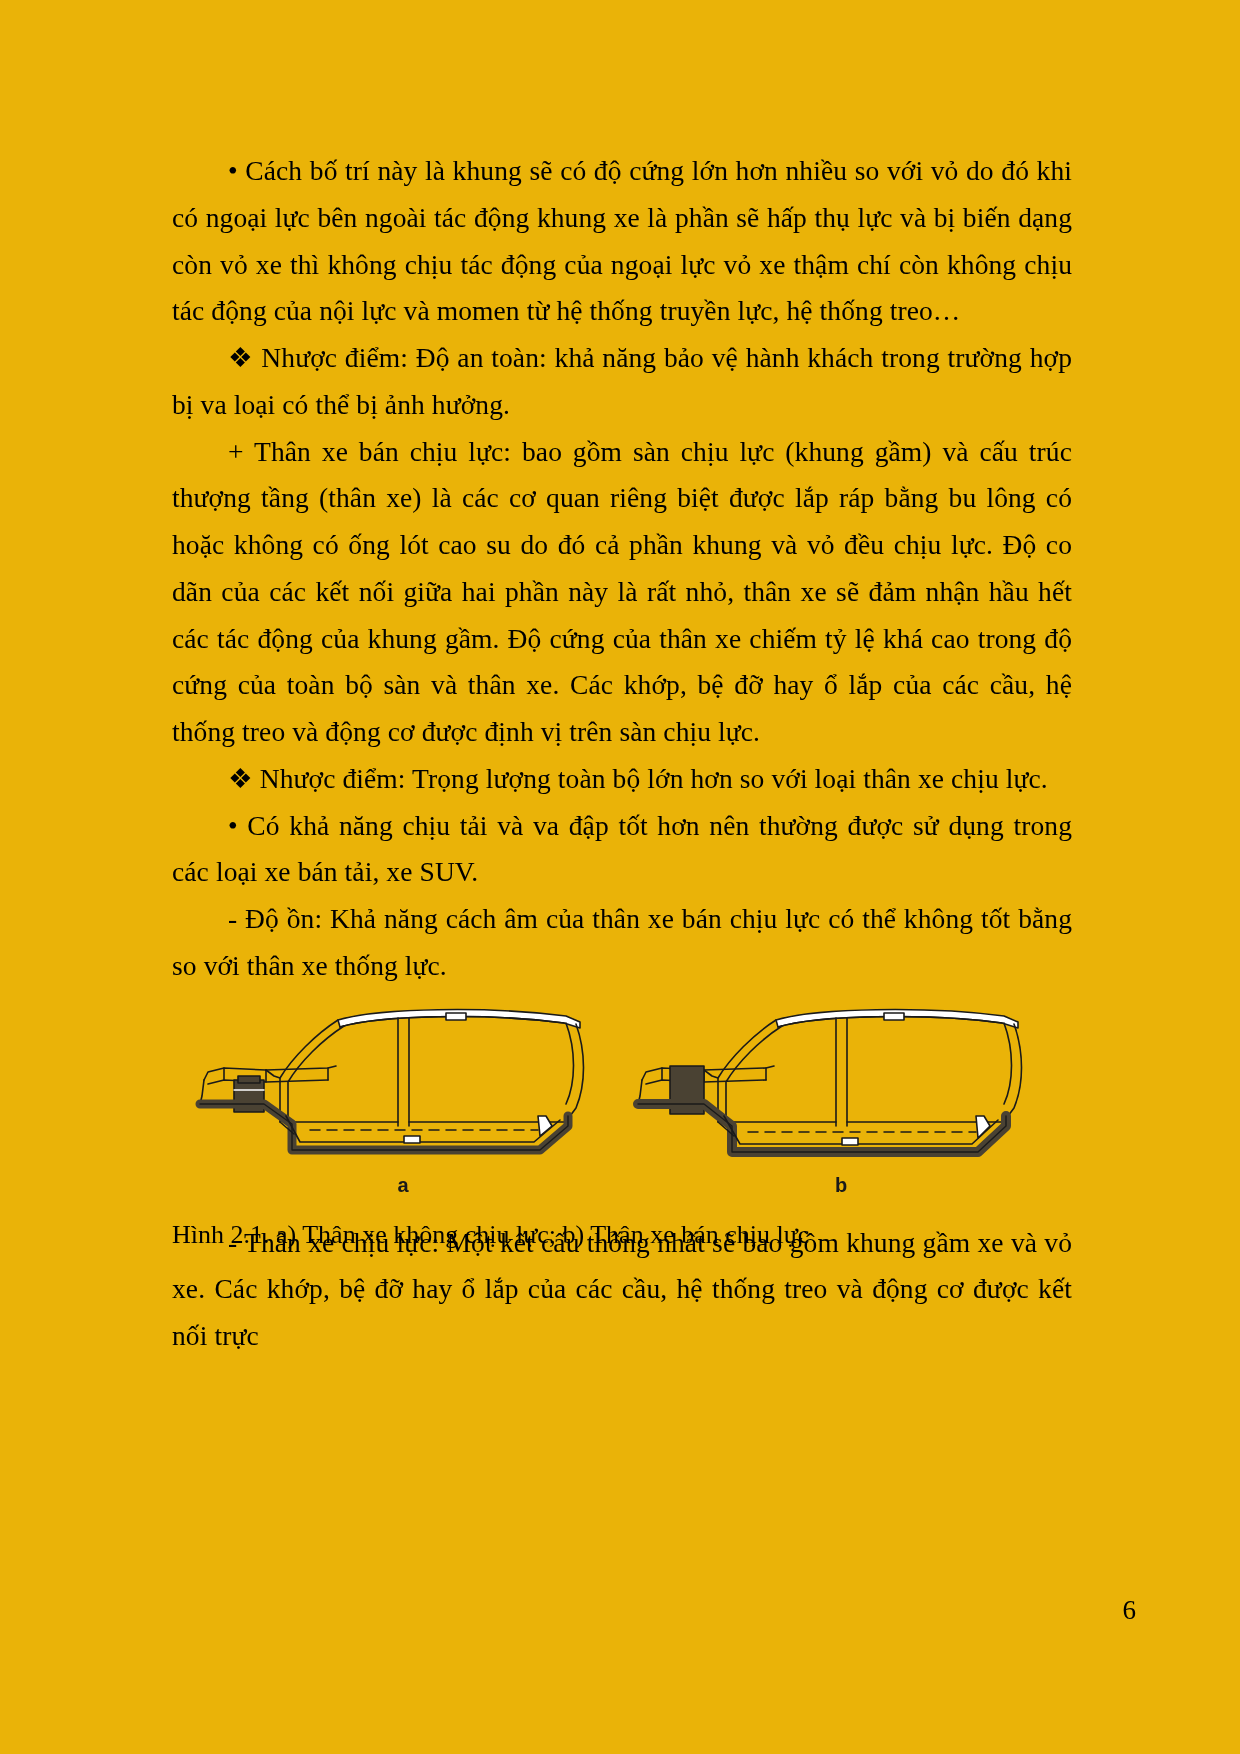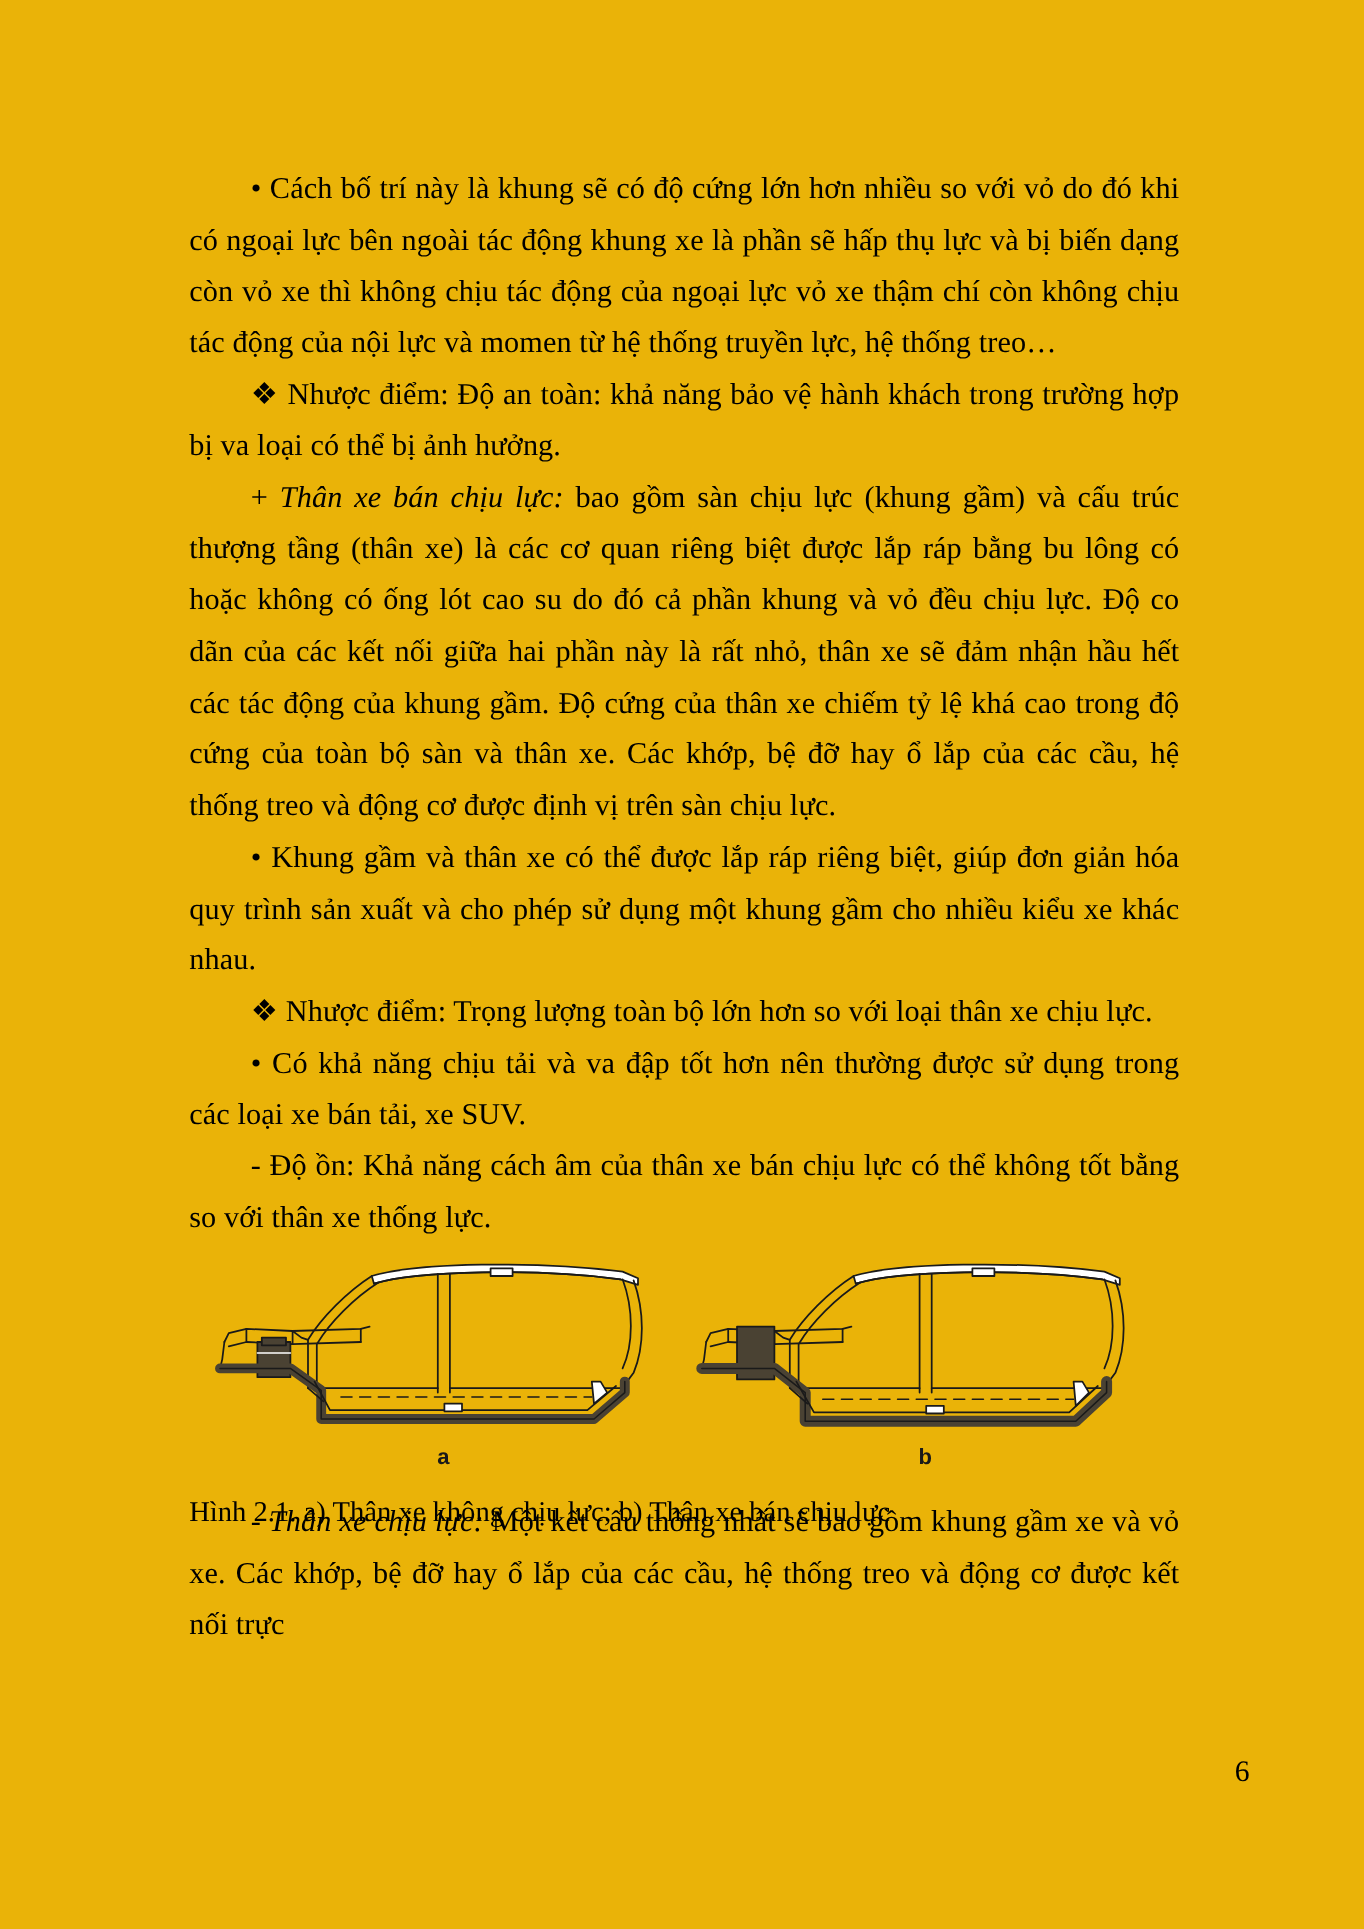--- a/index.html
+++ b/index.html
@@ -29,21 +29,21 @@
     margin: 0 0 0px 0;
     font-size: 27.5px;
     line-height: 1.70;
     text-align: justify;
     text-justify: inter-word;
     letter-spacing: 0.1px;
   }
   p.para.indent {
     text-indent: 56px;
   }
-  .it { font-style: italic; }
+  .it { }
 
   
   .figure {
     position: relative;
     margin: 14px 0 0 0;
     width: 900px;
     height: 200px;
   }
   .fig-wrap {
     display: flex;
@@ -80,21 +80,20 @@
 
   <div class="content">
 
     <p class="para indent">• Cách bố trí này là khung sẽ có độ cứng lớn hơn nhiều so với vỏ do đó khi có ngoại lực bên ngoài tác động khung xe là phần sẽ hấp thụ lực và bị biến dạng còn vỏ xe thì không chịu tác động của ngoại lực vỏ xe thậm chí còn không chịu tác động của nội lực và momen từ hệ thống truyền lực, hệ thống treo…</p>
 
     <p class="para indent">❖ Nhược điểm: Độ an toàn: khả năng bảo vệ hành khách trong trường hợp bị va loại có thể bị ảnh hưởng.</p>
 
     <p class="para indent"><span>+ </span><span class="it">Thân xe bán chịu lực:</span><span> bao gồm sàn chịu lực (khung gầm) và cấu trúc thượng tầng (thân xe) là các cơ quan riêng biệt được lắp ráp bằng bu lông có hoặc không có ống lót cao su do đó cả phần khung và vỏ đều chịu lực. Độ co dãn của các kết nối giữa hai phần này là rất nhỏ, thân xe sẽ đảm nhận hầu hết các tác động của khung gầm. Độ cứng của thân xe chiếm tỷ lệ khá cao trong độ cứng của toàn bộ sàn và thân xe. Các khớp, bệ đỡ hay ổ lắp của các cầu, hệ thống treo và động cơ được định vị trên sàn chịu lực.</span></p>
 
 
-    <p class="para indent">• Khung gầm và thân xe có thể được lắp ráp riêng biệt, giúp đơn giản hóa quy trình sản xuất và cho phép sử dụng một khung gầm cho nhiều kiểu xe khác nhau.</p>
 
     <p class="para indent">❖ Nhược điểm: Trọng lượng toàn bộ lớn hơn so với loại thân xe chịu lực.</p>
 
     <p class="para indent">• Có khả năng chịu tải và va đập tốt hơn nên thường được sử dụng trong các loại xe bán tải, xe SUV.</p>
 
     <p class="para indent">- Độ ồn: Khả năng cách âm của thân xe bán chịu lực có thể không tốt bằng so với thân xe thống lực.</p>
 
     <div class="figure">
       <div class="fig-wrap">
 

